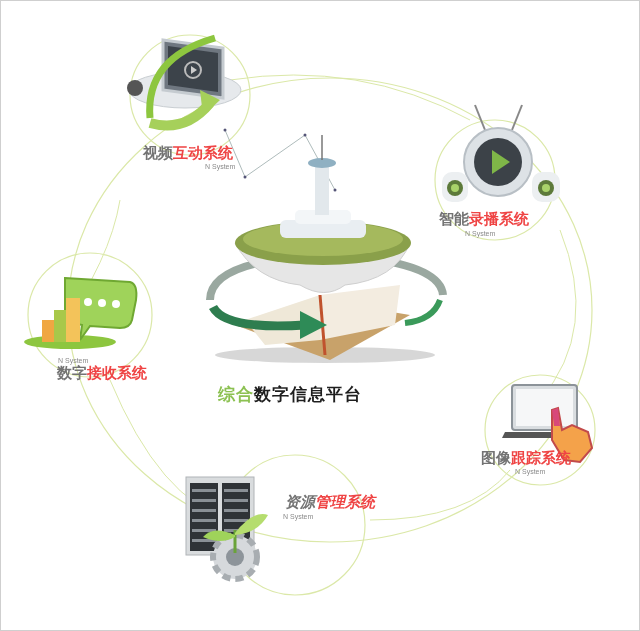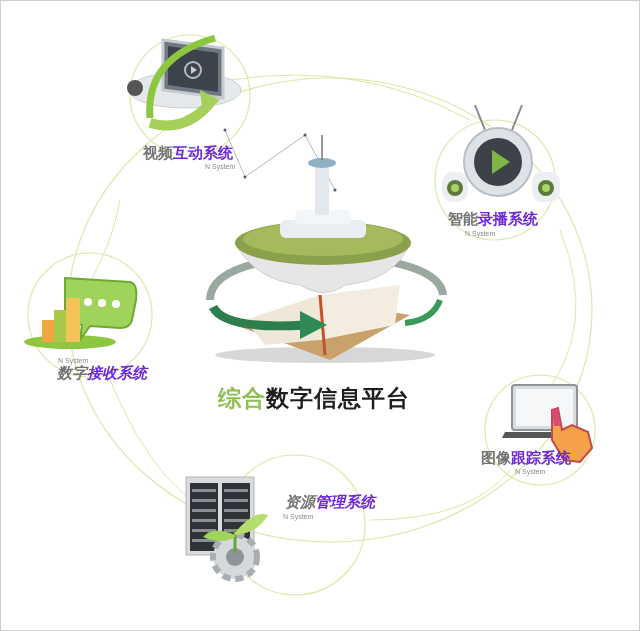--- a/index.html
+++ b/index.html
@@ -1,23 +1,23 @@
 <!DOCTYPE html>
 <html><head>
 <meta charset="utf-8">
 <style>
   html, body { margin:0; padding:0; background:#ffffff; }
   body { width:640px; height:631px; position:relative; overflow:hidden; font-family:"DejaVu Sans", sans-serif; }
   .frame { position:absolute; left:0; top:0; width:638px; height:629px; border:1px solid #cfcfcf; background:#fff; }
   svg.bg { position:absolute; left:0; top:0; }
   .label { position:absolute; font-size:15px; font-weight:bold; letter-spacing:0px; white-space:nowrap; line-height:1; }
   .label .dark { color:#737373; }
-  .label .green { color:#6d28d9; }
+  .label .green { color:#ef4444; }
   .sub { position:absolute; font-size:7px; color:#8a8a8a; font-family:"Liberation Sans", sans-serif; white-space:nowrap; }
-  .center-title { position:absolute; left:218px; top:383px; font-size:23px; font-weight:bold; white-space:nowrap; letter-spacing:1px; }
+  .center-title { position:absolute; left:218px; top:383px; font-size:17px; font-weight:bold; white-space:nowrap; letter-spacing:1px; }
   .center-title .green { color:#8cc152; }
   .center-title .dark { color:#1e1e1e; }
   .node { position:absolute; }
 </style>
 </head>
 <body>
 
 <div class="frame"></div>
 
 <svg class="bg" width="640" height="631" viewBox="0 0 640 631">
@@ -100,39 +100,39 @@
     <circle cx="58" cy="62" r="24" fill="#3c4248"></circle>
     <polygon points="52,50 52,74 70,62" fill="#7fb648"></polygon>
     <rect x="2" y="72" width="26" height="30" rx="10" fill="#eceff1"></rect>
     <circle cx="15" cy="88" r="8" fill="#5d7a3a"></circle>
       <circle cx="15" cy="88" r="4" fill="#a9d26a"></circle>
     <rect x="92" y="72" width="28" height="30" rx="10" fill="#eceff1"></rect>
     <circle cx="106" cy="88" r="8" fill="#5d7a3a"></circle>
       <circle cx="106" cy="88" r="4" fill="#a9d26a"></circle>
   </svg>
 </div>
-<div class="label" style="left:448px;top:212px;font-family:Liberation Serif, serif;">
+<div class="label" style="left:439px;top:212px;font-family:Liberation Serif, serif;">
   <span class="dark">智能</span><span class="green">录播系统</span>
 </div>
 <div class="sub" style="left:465px;top:230px;">N System</div>
 
 <div class="node" style="left:20px;top:270px;width:120px;height:85px;">
   <svg width="120" height="85" viewBox="0 0 120 85">
     <ellipse cx="50" cy="72" rx="46" ry="7" fill="#8dc63f"></ellipse>
     <path d="M45 8 L110 12 Q118 14 116 30 L112 50 Q110 58 100 58 L70 56 L60 70 L62 55 Q45 52 45 40 Z" fill="#9fd35a" stroke="#6fa832" stroke-width="2"></path>
     <circle cx="68" cy="32" r="4" fill="#fff"></circle>
       <circle cx="82" cy="33" r="4" fill="#fff"></circle>
       <circle cx="96" cy="34" r="4" fill="#fff"></circle>
     <rect x="22" y="50" width="14" height="22" fill="#f0a742"></rect>
     <rect x="34" y="40" width="14" height="32" fill="#a8c84a"></rect>
     <rect x="46" y="28" width="14" height="44" fill="#f3c35a"></rect>
   </svg>
 </div>
 <div class="sub" style="left:58px;top:357px;">N System</div>
-<div class="label" style="left:57px;top:366px;font-style:italic;">
+<div class="label" style="left:57px;top:366px;">
   <span class="dark">数字</span><span class="green">接收系统</span>
 </div>
 
 <div class="node" style="left:500px;top:380px;width:105px;height:85px;">
   <svg width="105" height="85" viewBox="0 0 105 85">
     <rect x="12" y="5" width="65" height="45" rx="3" fill="#d9dde0" stroke="#8c9399" stroke-width="2"></rect>
     <rect x="16" y="9" width="57" height="37" fill="#f6f7f8"></rect>
     <polygon points="5,52 82,52 86,58 2,58" fill="#555"></polygon>
     <path d="M52 30 L58 28 L62 50 L72 45 L88 52 L92 68 L80 82 L64 80 L52 60 Z" fill="#f4a24a" stroke="#c24a4a" stroke-width="2"></path>
     <path d="M52 30 L58 28 L60 46 L54 46 Z" fill="#d8497a"></path>

